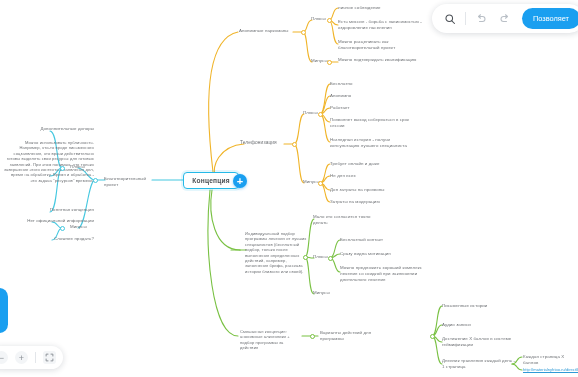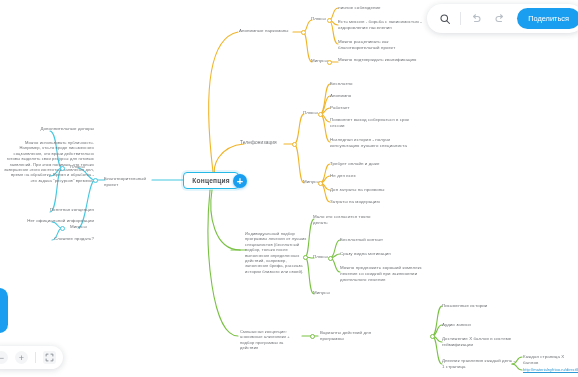--- a/index.html
+++ b/index.html
@@ -291,21 +291,21 @@
           <polyline points="11,3.5 7,7 11,10.5"></polyline>
       </svg>
     </div>
     <div class="tbtn">
       <svg width="12" height="12" viewBox="0 0 24 24" fill="none" stroke="#b9bfc6" stroke-width="2.1" stroke-linecap="round" stroke-linejoin="round">
         <path d="M16 7H9a5 5 0 0 0 0 10h6"></path>
           <polyline points="13,3.5 17,7 13,10.5"></polyline>
       </svg>
     </div>
     <div id="share-button">
-      <span>Поделиться</span>
+      <span>Позволяет</span>
     </div>
   </div>
 
   <div id="zoom-controls">
     <div class="zbtn">
       <span>−</span>
     </div>
     <div class="zbtn">
       <span>+</span>
     </div>

